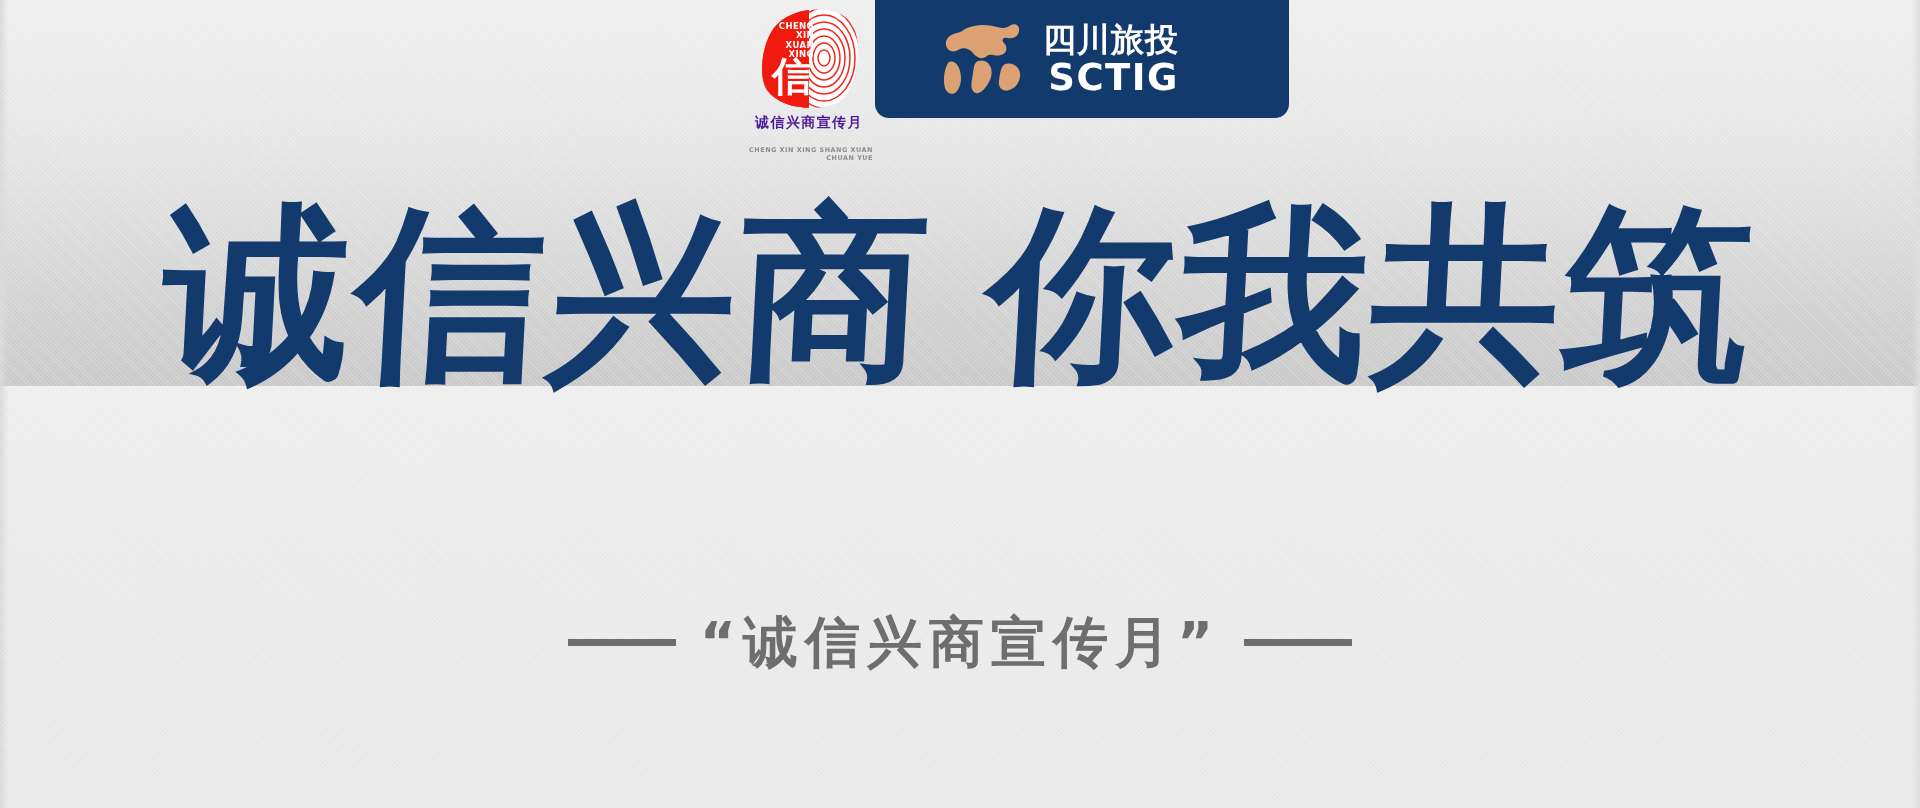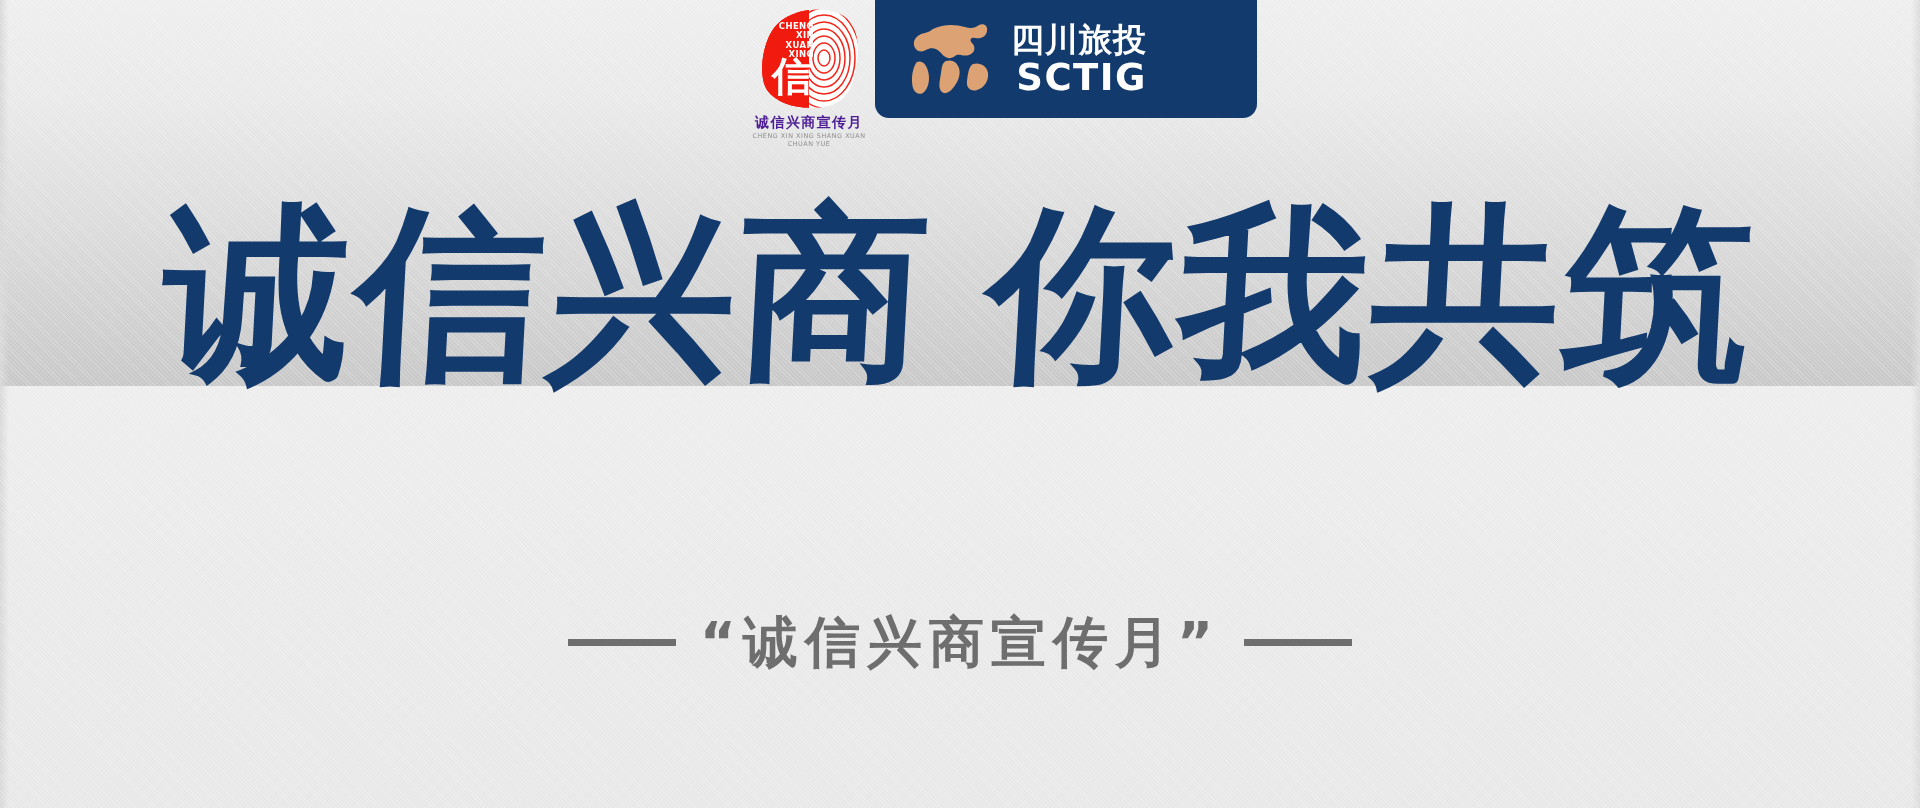--- a/index.html
+++ b/index.html
@@ -114,40 +114,42 @@
   .seal-cn {
     margin-top: 4px;
     text-align: center;
     color: #4c1d95;
     font-size: 14px;
     letter-spacing: 1.4px;
     font-weight: 700;
     font-family: "DejaVu Sans", "Liberation Serif", serif;
   }
   .seal-py {
-    margin-top: 0;
-    text-align: center;
+    margin-top: 14px;
+    text-align: right;
     color: #8c8c8c;
     font-size: 6.4px;
     letter-spacing: 0.55px;
     font-family: "DejaVu Sans", sans-serif;
+    font-weight: bold;
   }
 
   
   .sctig-panel {
     position: absolute;
     left: 875px;
     top: 0;
     width: 382px;
     height: 118px;
     background: #123a6d;
     border-bottom-left-radius: 14px;
     border-bottom-right-radius: 14px;
     display: flex;
     align-items: center;
+    padding-left: 32px;
   }
   .sctig-globe {
     margin-left: 28px;
     width: 92px;
     height: 78px;
     flex: 0 0 auto;
   }
   .sctig-text {
     margin-left: 16px;
     display: flex;

